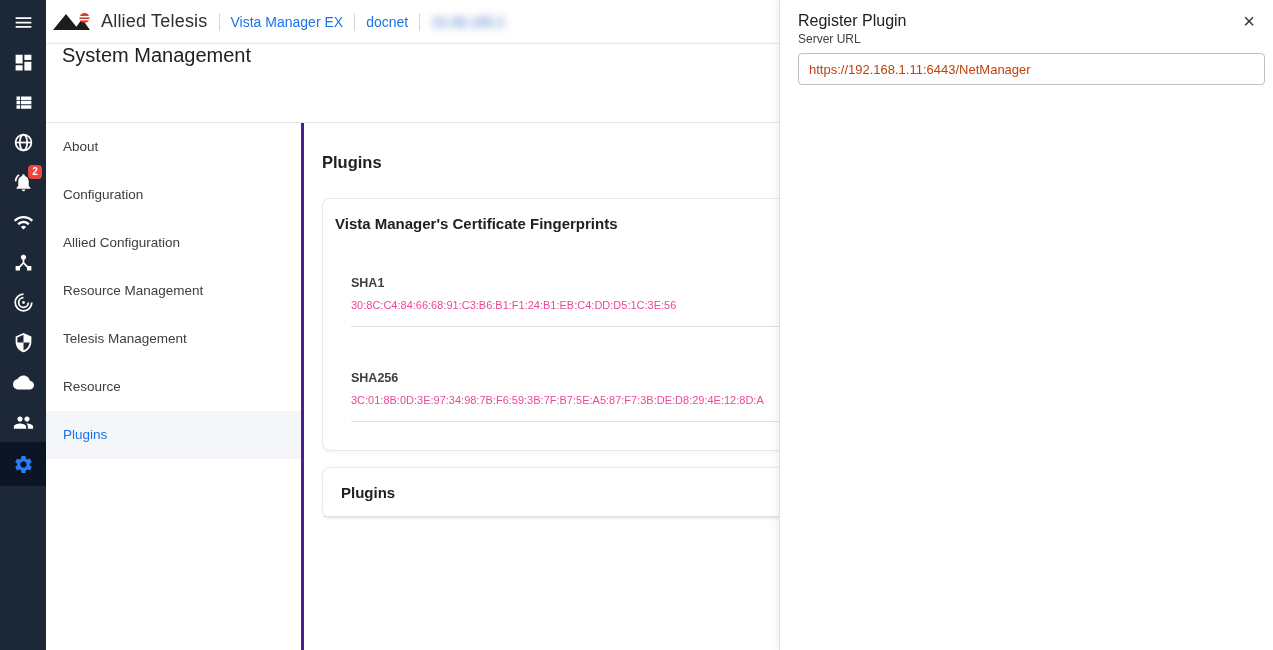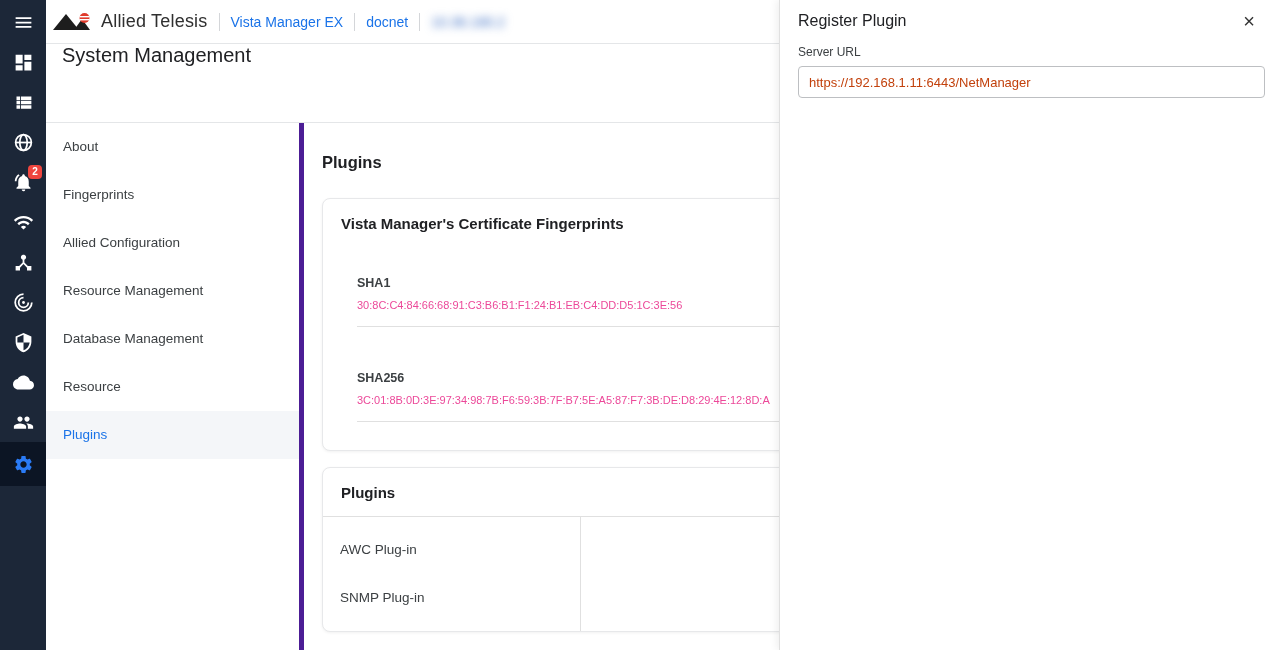--- a/index.html
+++ b/index.html
@@ -30,32 +30,32 @@
   .tb-link { font-size:14px; color:#1a73e8; text-decoration:none; cursor:pointer; }
   .tb-blur { font-size:14px; color:#3d6fc4; filter:blur(4px); cursor:pointer; }
 
   .page-header { height:79px; flex:0 0 79px; display:flex; align-items:flex-start;
     padding-left:16px; border-bottom:1px solid #e4e6e8; background:#fff; }
   .page-title { font-size:20px; font-weight:500; color:#202124; }
 
   .body-row { flex:1 1 auto; display:flex; min-height:0; }
 
   
-  .subnav { width:258px; flex:0 0 258px; border-right:5px solid #4c1d95; background:#fff; }
+  .subnav { width:258px; flex:0 0 258px; border-right:3px solid #4c1d95; background:#fff; }
   .subnav-item { height:48px; line-height:48px; padding-left:17px; font-size:13.5px;
     color:#3c4043; cursor:pointer; white-space:nowrap; }
   .subnav-item.active { background:#f4f6f9; color:#1a73e8; }
 
   
   .content { flex:1 1 auto; padding:30px 0 0 18px; overflow:hidden; }
   .content-heading { font-size:16.5px; font-weight:700; color:#202124; margin-bottom:26px; }
 
   .card { width:830px; background:#fff; border:1px solid #e7e8ea; border-radius:8px;
     box-shadow:0 1px 3px rgba(0,0,0,.06); }
-  .cert-card { padding:16px 18px 28px; margin-bottom:16px; }
+  .cert-card { padding:16px 12px 28px; margin-bottom:16px; }
   .card-title { font-size:15px; font-weight:700; color:#202124; }
   .cert-field { margin:24px 0 0 16px; }
   .cert-label { font-size:12.5px; font-weight:700; color:#3c4043;margin-top:44px; }
   .cert-value { margin-top:9px; font-size:11px; color:#ec4899; white-space:nowrap; overflow:hidden; }
   .cert-divider { margin-top:15px; border-bottom:1px solid #e0e0e0; }
 
   .plugins-card { padding:0; }
   .plugins-card-header { padding:16px 18px 15px; border-bottom:1px solid #e0e0e0; }
   .plugins-table { display:flex; min-height:105px; }
   .plugins-col-names { width:258px; flex:0 0 258px; border-right:1px solid #e0e0e0;
@@ -66,21 +66,21 @@
 
   
   .overlay { position:absolute; left:779px; top:0; width:494px; height:650px; z-index:10;
     background:#fff; border-left:1px solid #e0e0e0; box-shadow:-2px 0 8px rgba(0,0,0,.07);
     padding:0 8px 0 18px; }
   .overlay-titlebar { display:flex; align-items:flex-start; justify-content:space-between;
     padding-top:12px;text-align:right; }
   .overlay-title { font-size:16px; font-weight:500; color:#202124; }
   .overlay-close { font-size:20px; line-height:18px; color:#333; cursor:pointer;
     padding:0 10px; user-select:none; }
-  .field-label { margin-top:15px; font-size:12px; color:#3c4043; }
+  .field-label { margin-top:2px; font-size:12px; color:#3c4043; }
   .field-input { margin-top:7px; width:100%; height:32px; border:1px solid #bdbfc2;
     border-radius:4px; padding:0 10px; font-size:13px; color:#c2410c; background:#fff;
     font-family:"Liberation Sans", sans-serif; outline:none; }
 </style>
 </head>
 <body>
 
 <div class="app">
 
   <aside class="sidebar">
@@ -173,24 +173,24 @@
     </header>
 
     <div class="page-header">
       <h1 class="page-title">System Management</h1>
     </div>
 
     <div class="body-row">
 
       <nav class="subnav">
         <div class="subnav-item">About</div>
-        <div class="subnav-item">Fingerprints</div>
+        <div class="subnav-item">Configuration</div>
         <div class="subnav-item">Allied Configuration</div>
         <div class="subnav-item">Resource Management</div>
-        <div class="subnav-item">Database Management</div>
+        <div class="subnav-item">Telesis Management</div>
         <div class="subnav-item">Resource</div>
         <div class="subnav-item active">Plugins</div>
       </nav>
 
       <section class="content">
         <h2 class="content-heading">Plugins</h2>
 
         <div class="card cert-card">
           <div class="card-title">Vista Manager's Certificate Fingerprints</div>
           <div class="cert-field">
@@ -202,27 +202,20 @@
             <div class="cert-label">SHA256</div>
             <div class="cert-value">3C:01:8B:0D:3E:97:34:98:7B:F6:59:3B:7F:B7:5E:A5:87:F7:3B:DE:D8:29:4E:12:8D:A</div>
             <div class="cert-divider"></div>
           </div>
         </div>
 
         <div class="card plugins-card">
           <div class="plugins-card-header">
             <div class="card-title">Plugins</div>
           </div>
-          <div class="plugins-table">
-            <div class="plugins-col-names">
-              <div class="plugin-row">AWC Plug-in</div>
-              <div class="plugin-row">SNMP Plug-in</div>
-            </div>
-            <div class="plugins-col-detail"></div>
-          </div>
         </div>
       </section>
 
     </div>
   </div>
 
   <aside class="overlay">
     <div class="overlay-titlebar">
       <div class="overlay-title">Register Plugin</div>
       <div class="overlay-close">×</div>

